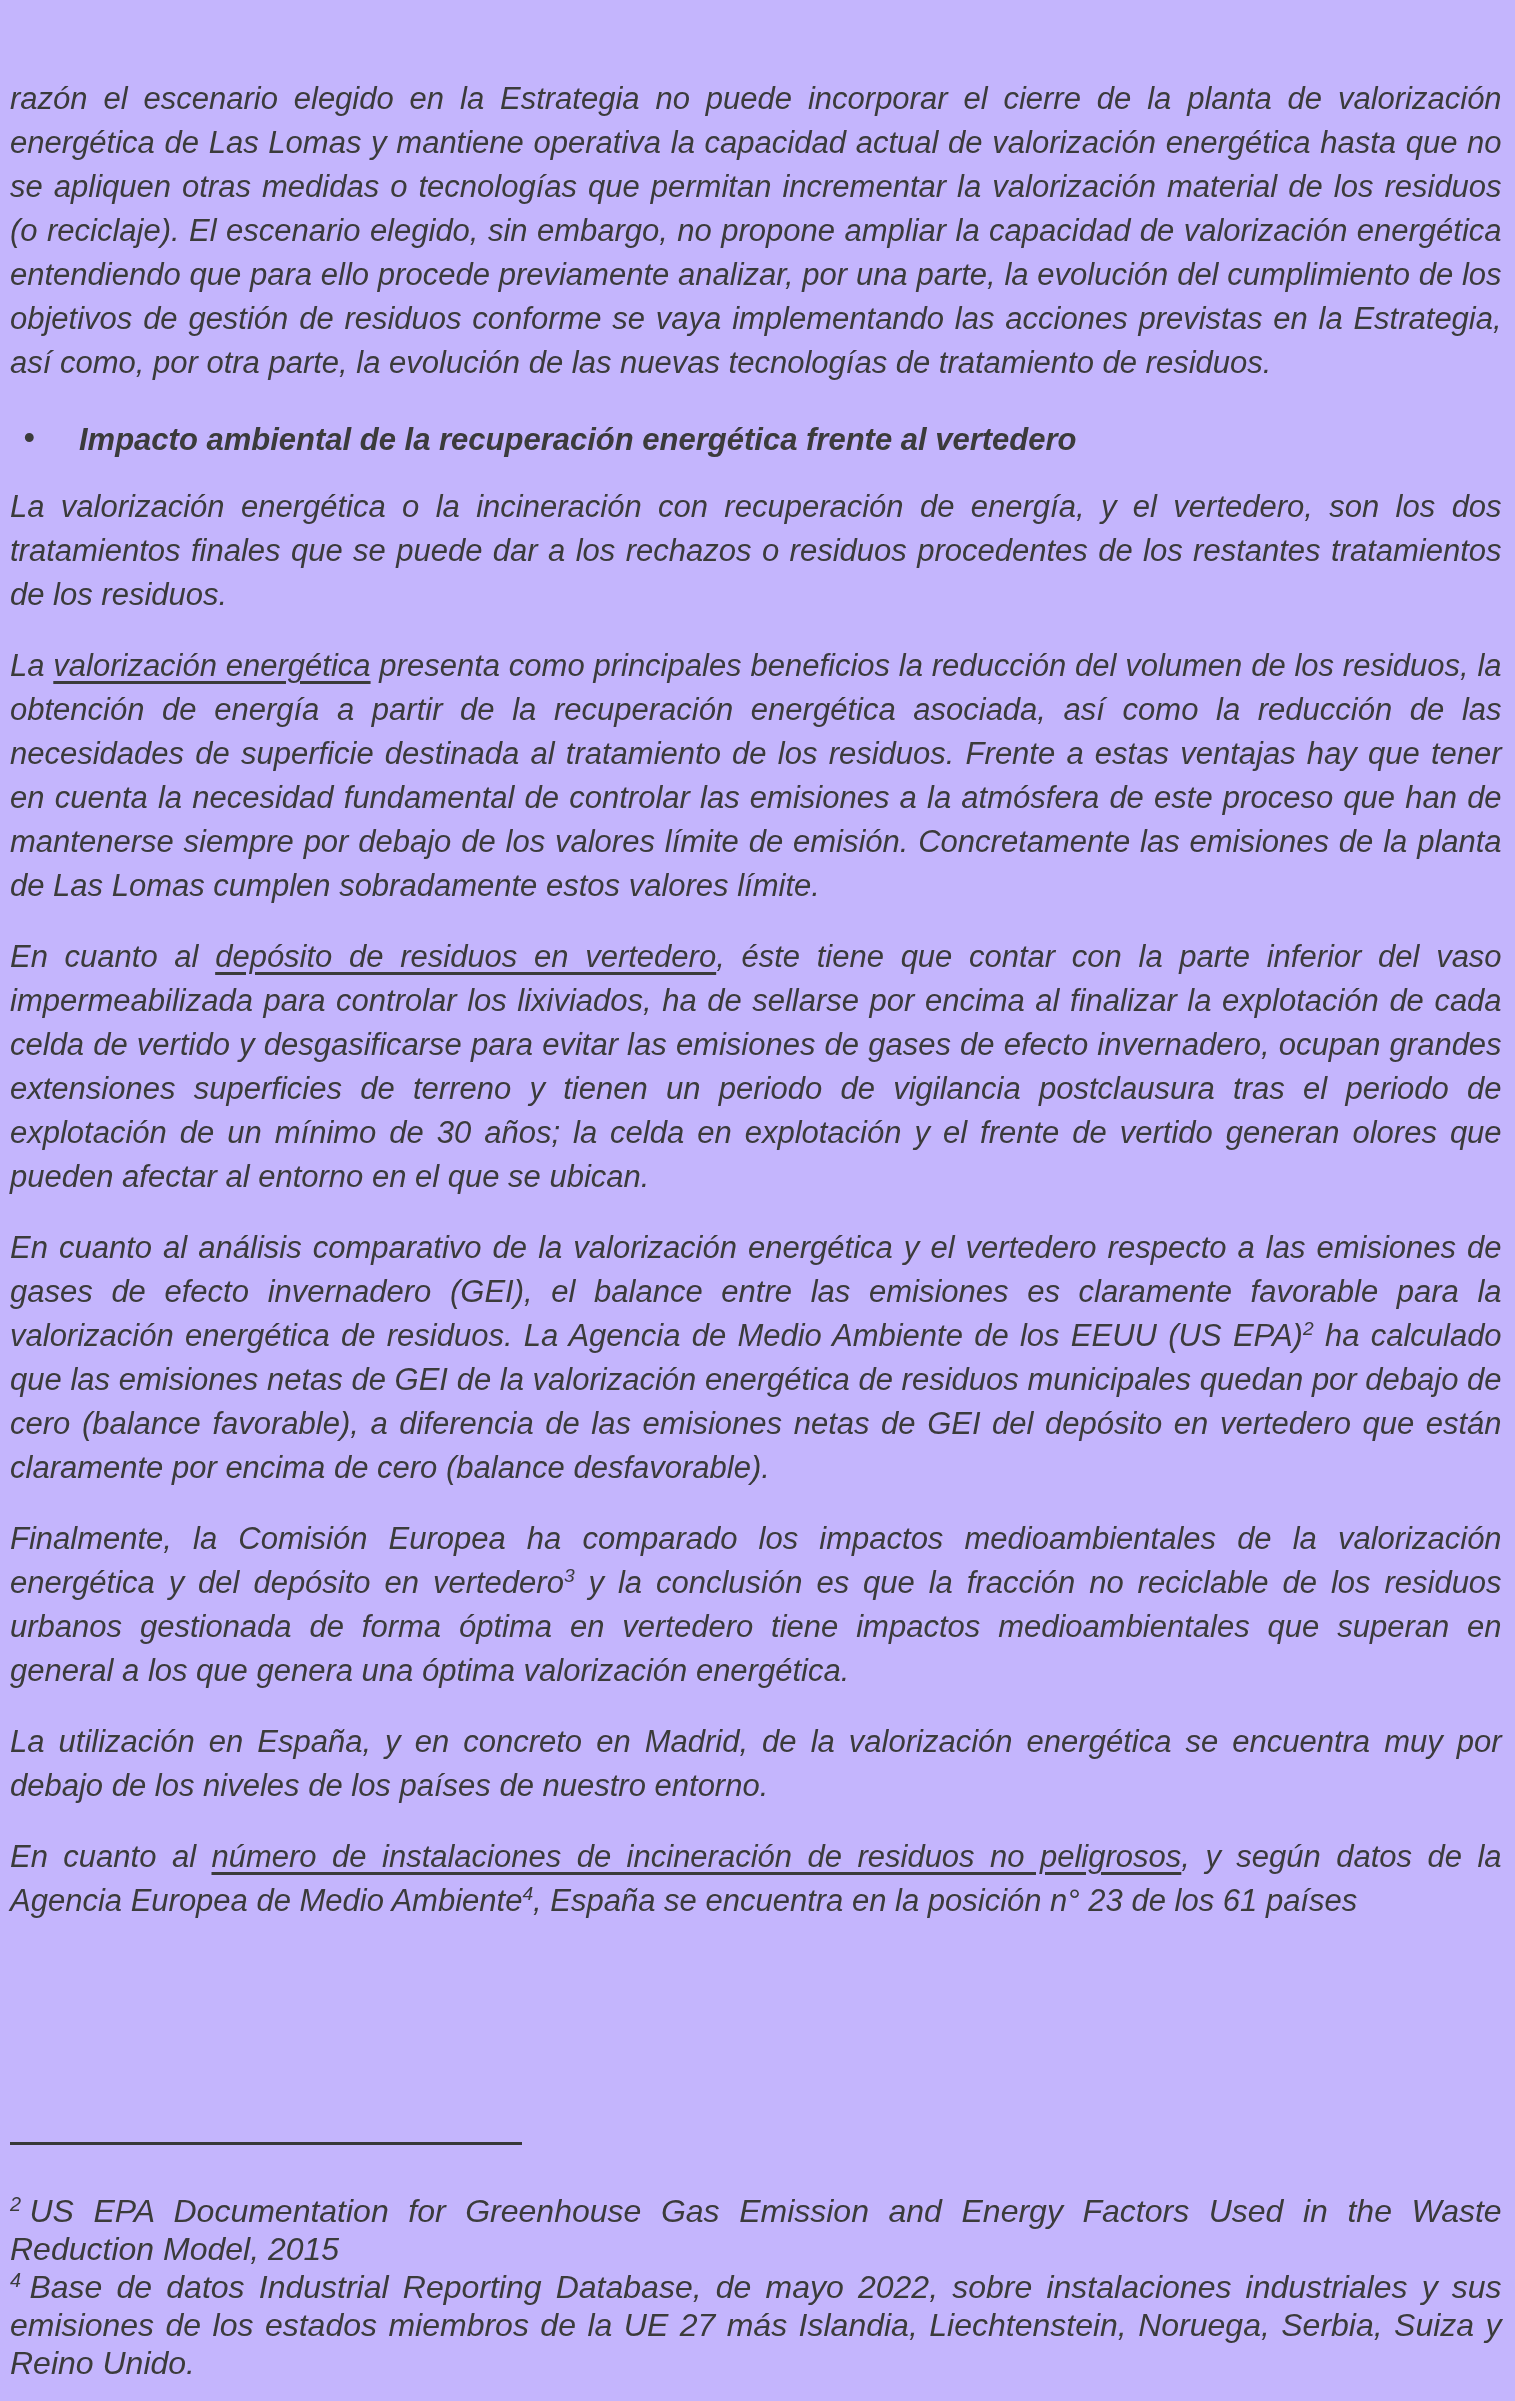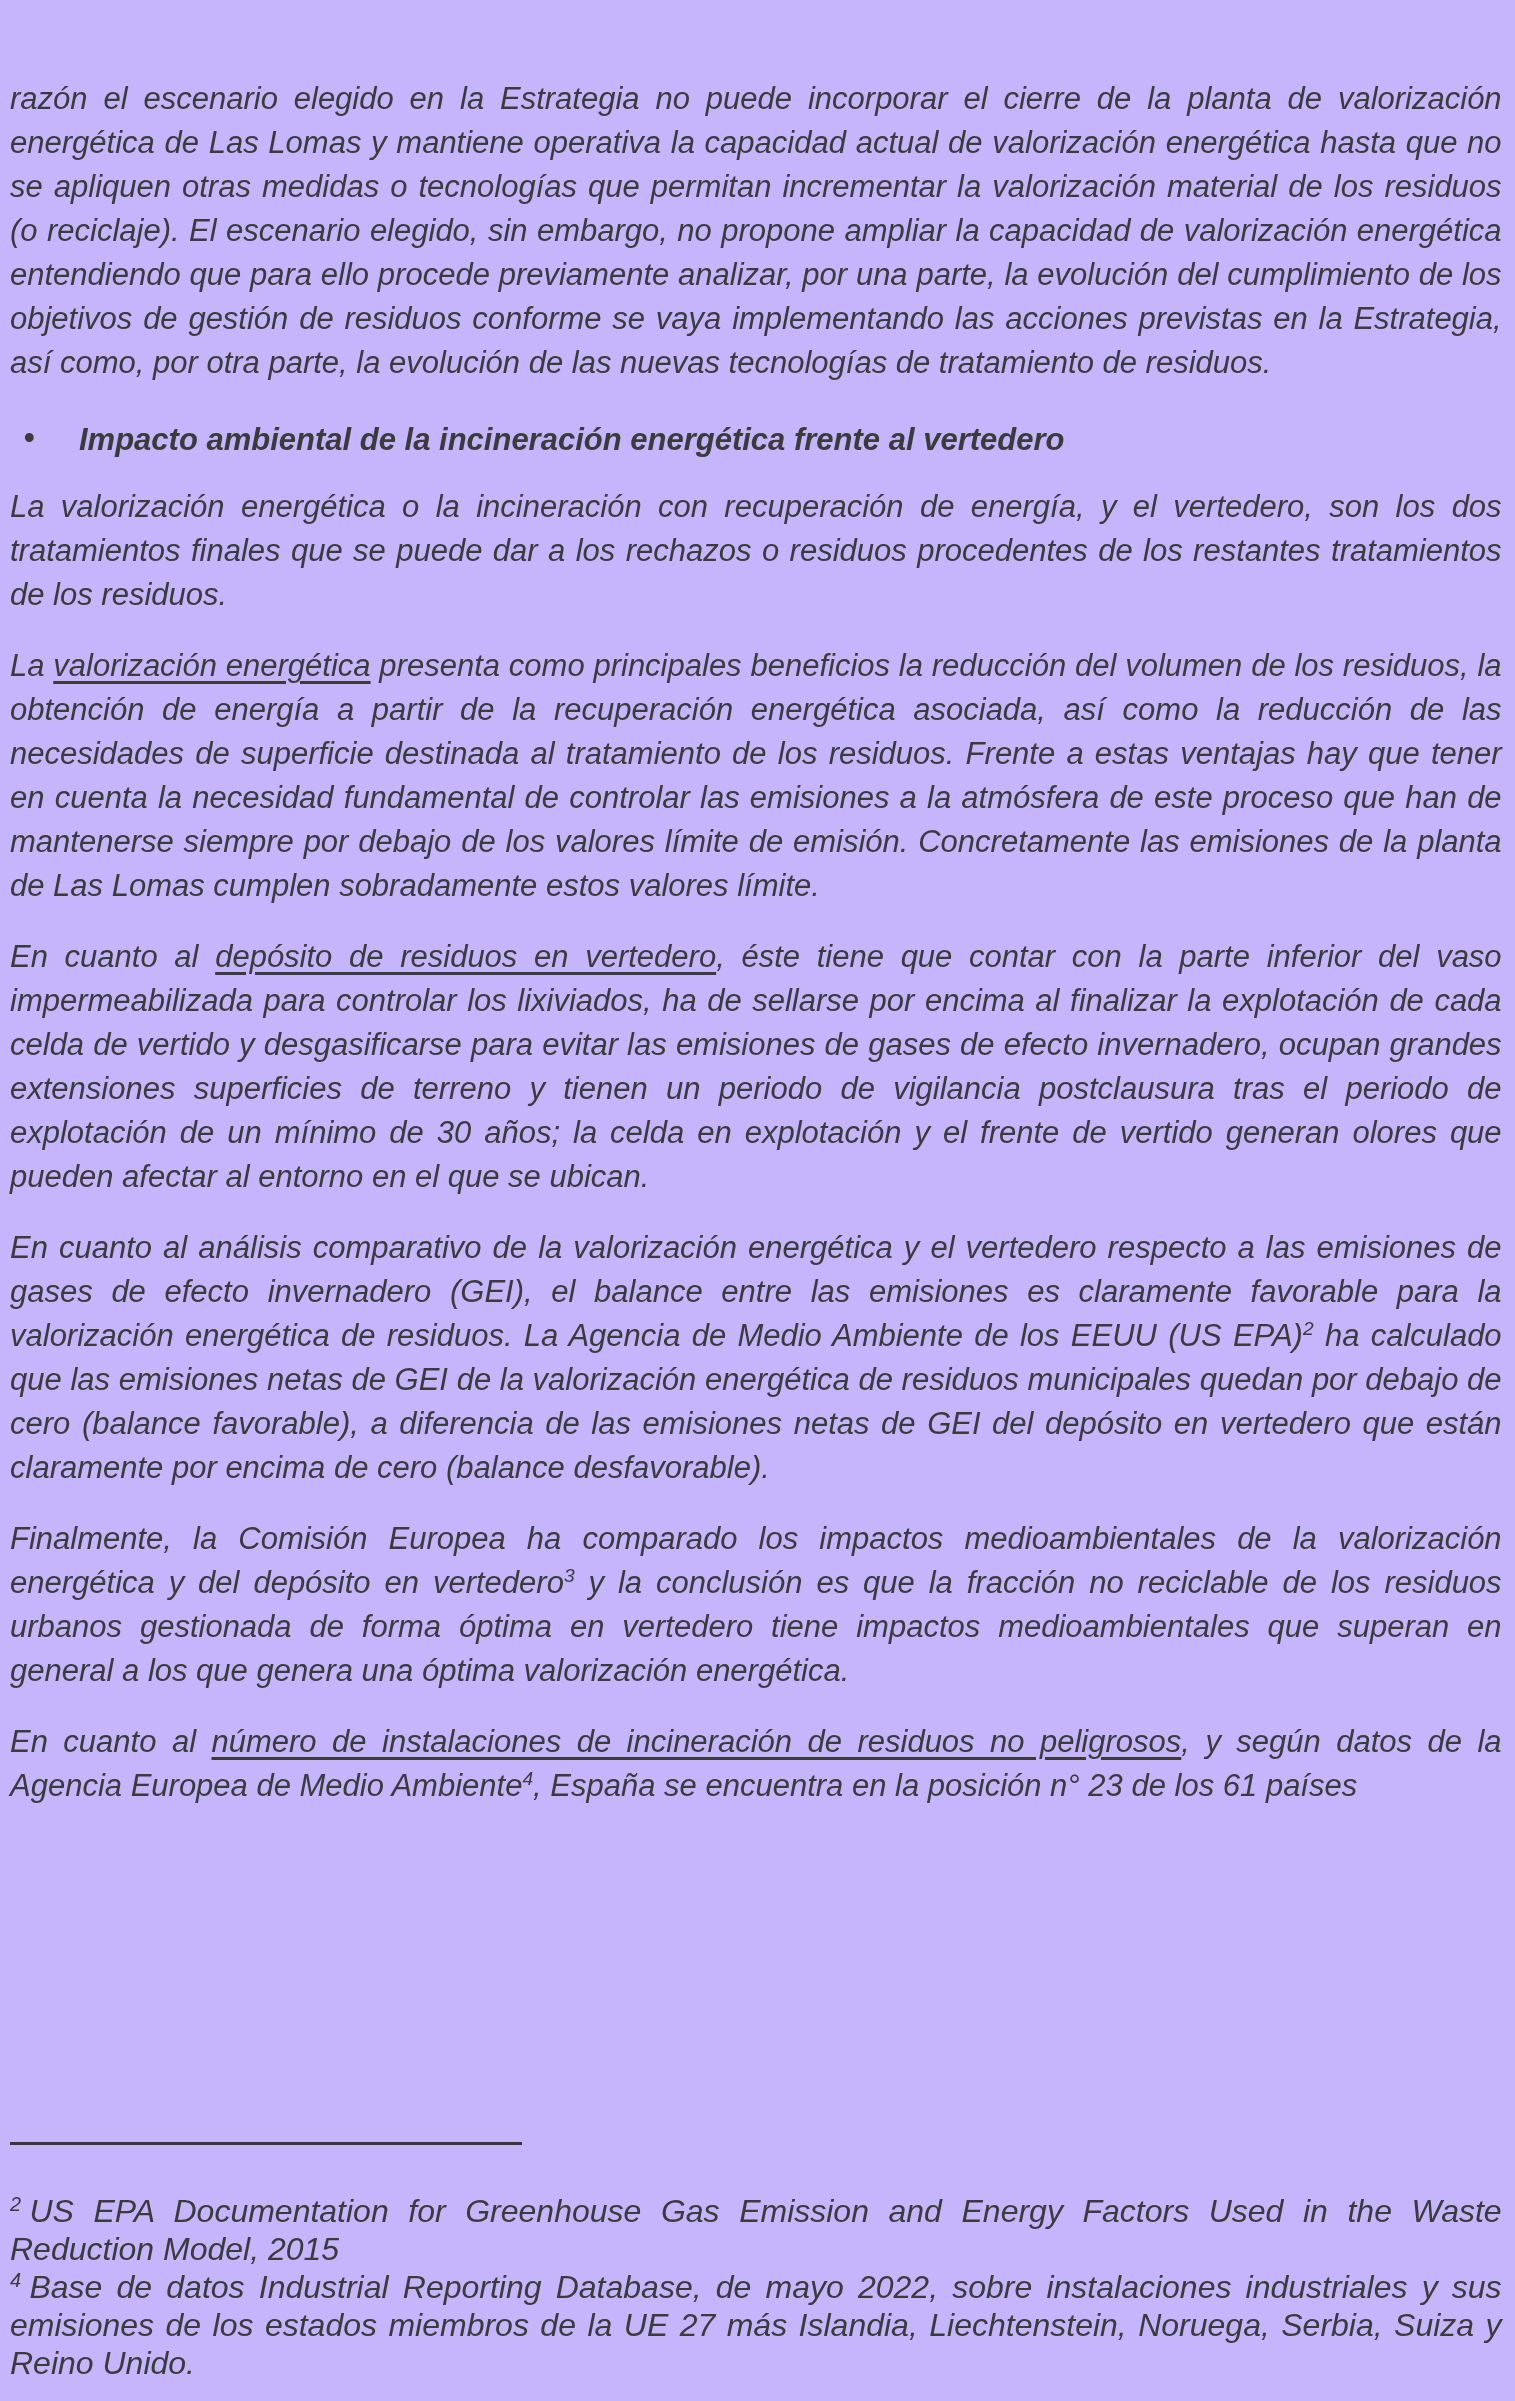--- a/index.html
+++ b/index.html
@@ -71,33 +71,34 @@
 </style>
 </head>
 <body>
 
 <main class="page">
 
   <p class="body-par"><span>razón el escenario elegido en la Estrategia no puede incorporar el cierre de la planta de valorización energética de Las Lomas y mantiene operativa la capacidad actual de valorización energética hasta que no se apliquen otras medidas o tecnologías que permitan incrementar la valorización material de los residuos (o reciclaje). El escenario elegido, sin embargo, no propone ampliar la capacidad de valorización energética entendiendo que para ello procede previamente analizar, por una parte, la evolución del cumplimiento de los objetivos de gestión de residuos conforme se vaya implementando las acciones previstas en la Estrategia, así como, por otra parte, la evolución de las nuevas tecnologías de tratamiento de residuos.</span></p>
 
   <div class="bullet-item">
     <span class="bullet-dot">•</span>
-    <span><span class="b">Impacto ambiental de la incineración energética frente al vertedero</span></span>
+    <span><span class="b">Impacto ambiental de la recuperación energética frente al vertedero</span></span>
   </div>
 
   <p class="body-par"><span>La valorización energética o la incineración con recuperación de energía, y el vertedero, son los dos tratamientos finales que se puede dar a los rechazos o residuos procedentes de los restantes tratamientos de los residuos.</span></p>
 
   <p class="body-par"><span>La </span><span class="u">valorización energética</span><span> presenta como principales beneficios la reducción del volumen de los residuos, la obtención de energía a partir de la recuperación energética asociada, así como la reducción de las necesidades de superficie destinada al tratamiento de los residuos. Frente a estas ventajas hay que tener en cuenta la necesidad fundamental de controlar las emisiones a la atmósfera de este proceso que han de mantenerse siempre por debajo de los valores límite de emisión. Concretamente las emisiones de la planta de Las Lomas cumplen sobradamente estos valores límite.</span></p>
 
   <p class="body-par"><span>En cuanto al </span><span class="u">depósito de residuos en vertedero</span><span>, éste tiene que contar con la parte inferior del vaso impermeabilizada para controlar los lixiviados, ha de sellarse por encima al finalizar la explotación de cada celda de vertido y desgasificarse para evitar las emisiones de gases de efecto invernadero, ocupan grandes extensiones superficies de terreno y tienen un periodo de vigilancia postclausura tras el periodo de explotación de un mínimo de 30 años; la celda en explotación y el frente de vertido generan olores que pueden afectar al entorno en el que se ubican.</span></p>
 
   <p class="body-par"><span>En cuanto al análisis comparativo de la valorización energética y el vertedero respecto a las emisiones de gases de efecto invernadero (GEI), el balance entre las emisiones es claramente favorable para la valorización energética de residuos. La Agencia de Medio Ambiente de los EEUU (US EPA)</span><sup>2</sup><span> ha calculado que las emisiones netas de GEI de la valorización energética de residuos municipales quedan por debajo de cero (balance favorable), a diferencia de las emisiones netas de GEI del depósito en vertedero que están claramente por encima de cero (balance desfavorable).</span></p>
 
   <p class="body-par"><span>Finalmente, la Comisión Europea ha comparado los impactos medioambientales de la valorización energética y del depósito en vertedero</span><sup>3</sup><span> y la conclusión es que la fracción no reciclable de los residuos urbanos gestionada de forma óptima en vertedero tiene impactos medioambientales que superan en general a los que genera una óptima valorización energética.</span></p>
 
+  <p class="body-par"><span>La utilización en España, y en concreto en Madrid, de la valorización energética se encuentra muy por debajo de los niveles de los países de nuestro entorno.</span></p>
 
   <p class="body-par"><span>En cuanto al </span><span class="u">número de instalaciones de incineración de residuos no peligrosos</span><span>, y según datos de la Agencia Europea de Medio Ambiente</span><sup>4</sup><span>, España se encuentra en la posición n° 23 de los 61 países</span></p>
 
   <section class="footnotes">
     <div class="footnote-separator"></div>
 
     <p class="footnote"><sup class="fn-marker">2</sup><span><span>US EPA Documentation for Greenhouse Gas Emission and Energy Factors Used in the Waste Reduction Model, 2015</span></span></p>
 
 
     <p class="footnote"><sup class="fn-marker">4</sup><span><span>Base de datos Industrial Reporting Database, de mayo 2022, sobre instalaciones industriales y sus emisiones de los estados miembros de la UE 27 más Islandia, Liechtenstein, Noruega, Serbia, Suiza y Reino Unido.</span></span></p>

